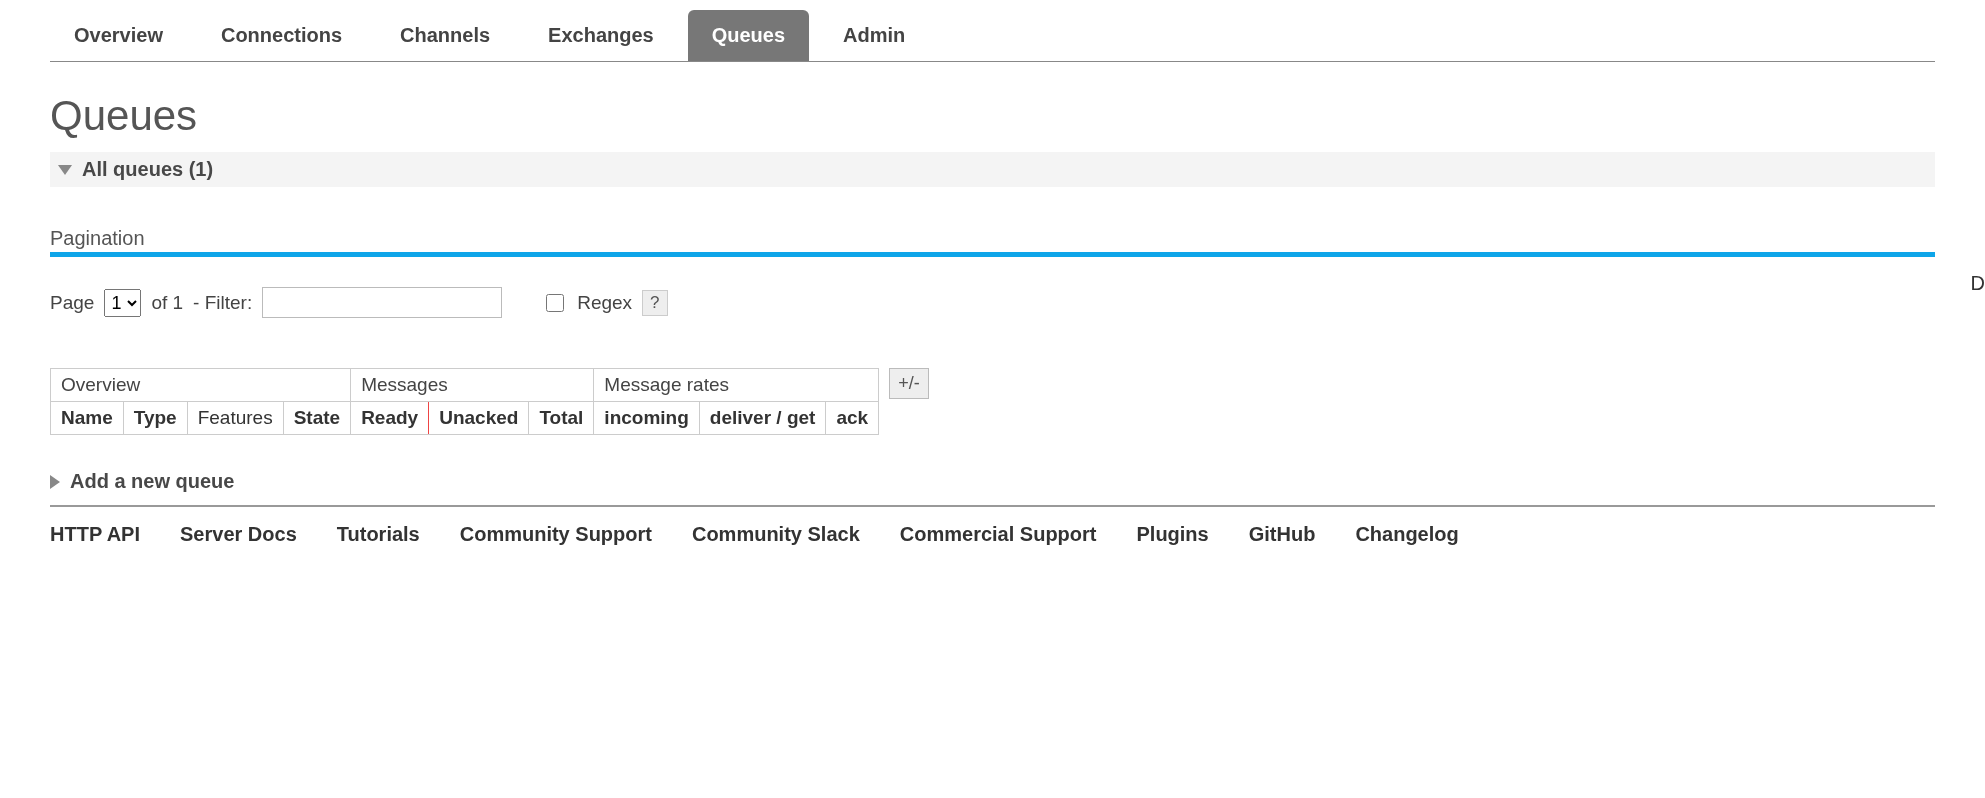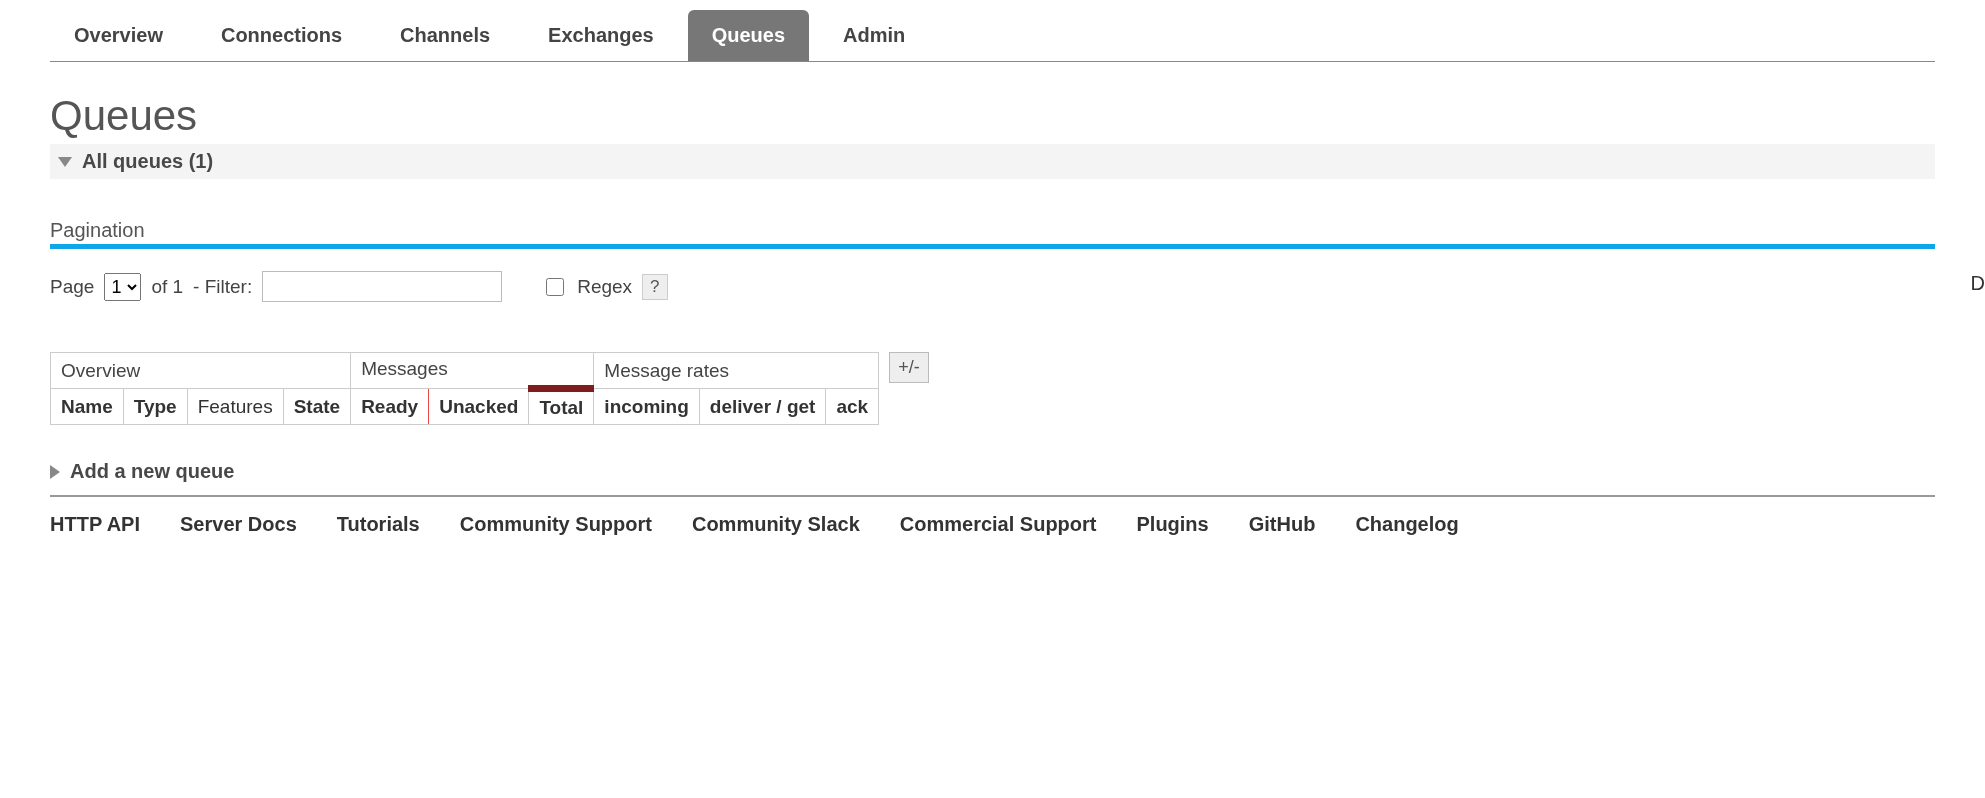--- a/index.html
+++ b/index.html
@@ -35,21 +35,21 @@
   }
   h1 {
     font-size: 42px;
     font-weight: 400;
     color: #555;
     margin: 30px 0 0 0;
   }
   .section-header {
     background: #f4f4f4;
     padding: 6px 8px;
-    margin-top: 4px;
+    margin-top: 12px;
     display: flex;
     align-items: center;
   }
   .triangle-down {
     width: 0; height: 0;
     border-left: 7px solid transparent;
     border-right: 7px solid transparent;
     border-top: 10px solid #888;
     margin-right: 10px;
   }
@@ -64,21 +64,21 @@
   .pagination-label {
     font-size: 20px;
     color: #555;
     margin-top: 40px;
     border-bottom: 5px solid #0ea5e9;
     padding-bottom: 2px;
   }
   .pager-row {
     display: flex;
     align-items: center;
-    margin-top: 22px;
+    margin-top: 30px;
     gap: 10px;
     font-size: 19px;
     color: #444;
   }
   select.page-select { font-size: 18px; padding: 2px 2px; }
   input.filter-input {
     font-size: 18px;
     padding: 4px;
     width: 240px;
     border: 1px solid #bbb;
@@ -198,21 +198,21 @@
         <th colspan="3" class="redbox" style="border-bottom:1px solid #ccc">Messages</th>
         <th colspan="3">Message rates</th>
       </tr>
       <tr class="colhead">
         <th>Name</th>
         <th>Type</th>
         <th style="font-weight:400">Features</th>
         <th>State</th>
         <th class="redbox" style="border-top:1px solid #ccc;border-right:1px solid #ef4444;border-bottom:1px solid #ccc">Ready</th>
         <th class="redbox" style="border:1px solid #ccc;border-top:1px solid #ccc">Unacked</th>
-        <th class="redbox" style="border-top:7px solid #7f1d1d;border-left:1px solid #ccc;border-bottom:1px solid #ccc">Total</th>
+        <th class="redbox" style="border-top:1px solid #7f1d1d;border-left:1px solid #ccc;border-bottom:1px solid #ccc">Total</th>
         <th>incoming</th>
         <th>deliver / get</th>
         <th>ack</th>
       </tr>
     </tbody>
       </table>
     <div class="plusminus">+/-</div>
   </div>
 
   <div class="addqueue">

